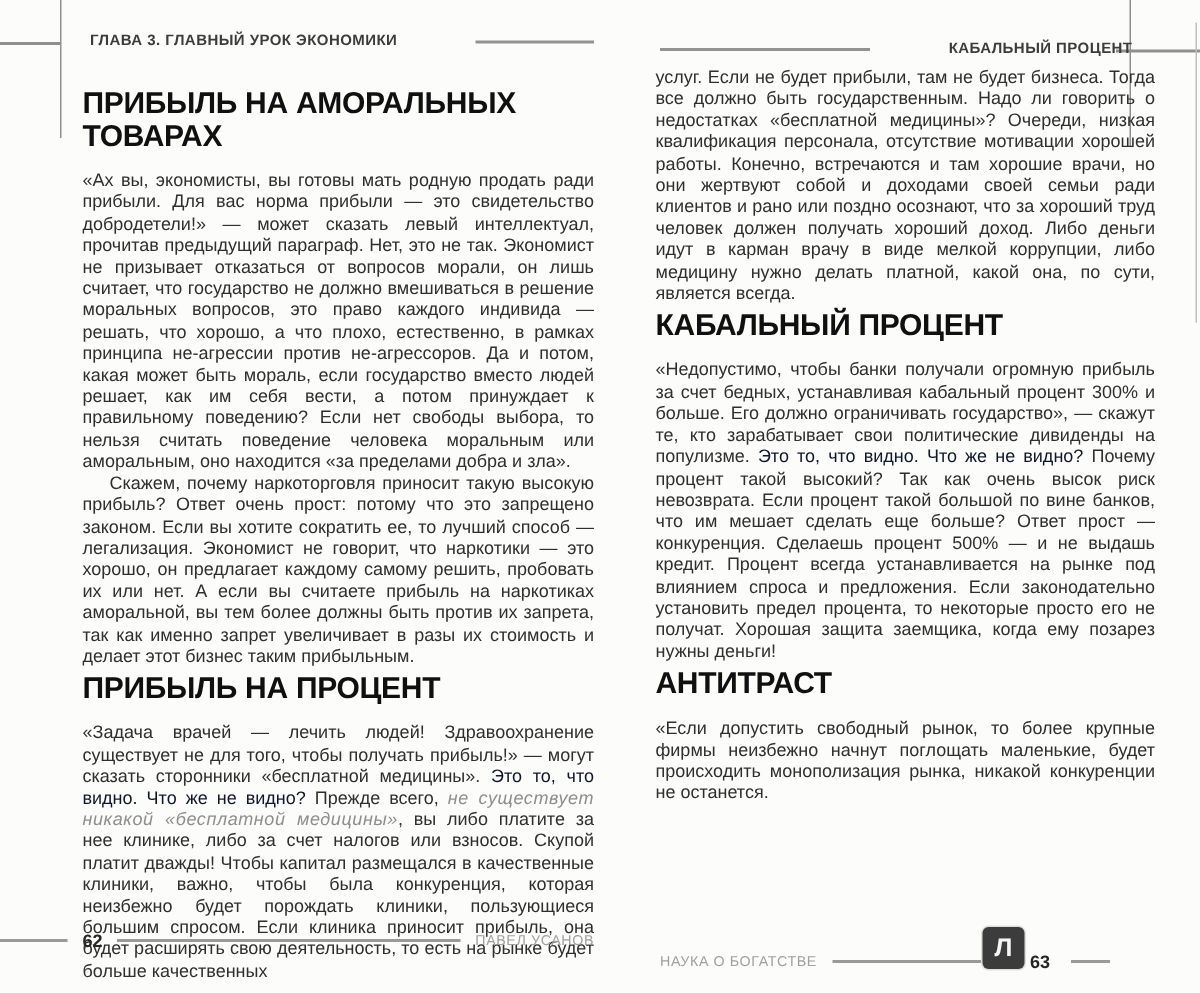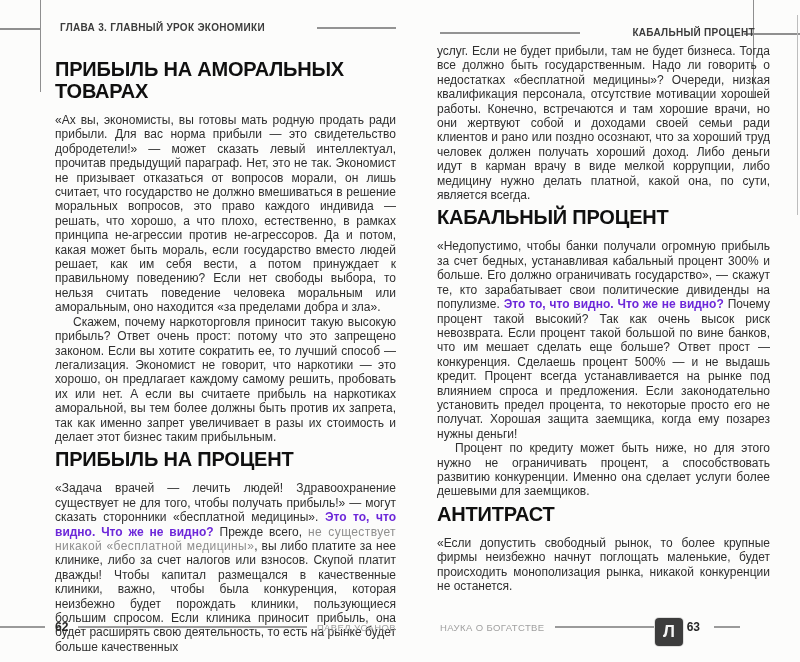--- a/index.html
+++ b/index.html
@@ -40,30 +40,30 @@
     letter-spacing:-0.2px; margin:4px 0 11px 0; line-height:1.1;
   }
   #left-col .section-heading:first-child { margin-top:6px; }
 
   .body-para {
     font-size:12px; line-height:14.4px; text-align:justify;
     margin:0; color:#2f2f2f;
   }
   .body-para.indent { text-indent:18px; }
   .seg-normal {}
-  .seg-bold { font-weight:bold; color:#6d28d9; }
-  .seg-gray { color:#8e8e8e; letter-spacing:0.4px; }
+  .seg-bold { font-weight:normal; color:#0f172a; }
+  .seg-gray { color:#8e8e8e; letter-spacing:0.4px;font-style:italic; }
 
   
   .footer {
     position:absolute; display:flex; align-items:center;
     font-size:9.5px; white-space:nowrap;
   }
   #footer-left  { left:0;    top:620px; width:396px; }
-  #footer-right { left:440px; top:620px; width:300px; }
+  #footer-right { left:440px; top:634px; width:300px; }
   .foot-rule { height:2px; background:#9a9a9a; }
   .foot-rule.flex { flex:1 1 auto; }
   .page-number { font-weight:bold; font-size:12px; color:#262626; }
   .footer-muted { color:#a0a0a0; letter-spacing:0.4px; font-size:9.5px; }
   #footer-left .foot-rule.start { width:45px; margin-right:10px; }
   #footer-left .page-number { margin-right:10px; }
   #footer-left .foot-rule.flex { margin-right:10px; }
   #footer-right .footer-muted { margin-right:10px; }
   #footer-right .foot-rule.flex { margin-right:10px; }
   #footer-right .page-number { margin-right:14px;margin-left:23px; }
@@ -102,21 +102,20 @@
       <h2 class="section-heading">ПРИБЫЛЬ НА АМОРАЛЬНЫХ ТОВАРАХ</h2>
       <p class="body-para"><span class="seg-normal">«Ах вы, экономисты, вы готовы мать родную продать ради прибыли. Для вас норма прибыли — это свидетельство добродетели!» — может сказать левый интеллектуал, прочитав предыдущий параграф. Нет, это не так. Экономист не призывает отказаться от вопросов морали, он лишь считает, что государство не должно вмешиваться в решение моральных вопросов, это право каждого индивида — решать, что хорошо, а что плохо, естественно, в рамках принципа не-агрессии против не-агрессоров. Да и потом, какая может быть мораль, если государство вместо людей решает, как им себя вести, а потом принуждает к правильному поведению? Если нет свободы выбора, то нельзя считать поведение человека моральным или аморальным, оно находится «за пределами добра и зла».</span></p>
       <p class="body-para indent"><span class="seg-normal">Скажем, почему наркоторговля приносит такую высокую прибыль? Ответ очень прост: потому что это запрещено законом. Если вы хотите сократить ее, то лучший способ — легализация. Экономист не говорит, что наркотики — это хорошо, он предлагает каждому самому решить, пробовать их или нет. А если вы считаете прибыль на наркотиках аморальной, вы тем более должны быть против их запрета, так как именно запрет увеличивает в разы их стоимость и делает этот бизнес таким прибыльным.</span></p>
       <h2 class="section-heading">ПРИБЫЛЬ НА ПРОЦЕНТ</h2>
       <p class="body-para"><span class="seg-normal">«Задача врачей — лечить людей! Здравоохранение существует не для того, чтобы получать прибыль!» — могут сказать сторонники «бесплатной медицины». </span><span class="seg-bold">Это то, что видно. Что же не видно?</span><span class="seg-normal"> Прежде всего, </span><span class="seg-gray">не существует никакой «бесплатной медицины»</span><span class="seg-normal">, вы либо платите за нее клинике, либо за счет налогов или взносов. Скупой платит дважды! Чтобы капитал размещался в качественные клиники, важно, чтобы была конкуренция, которая неизбежно будет порождать клиники, пользующиеся большим спросом. Если клиника приносит прибыль, она будет расширять свою деятельность, то есть на рынке будет больше качественных</span></p>
     </div>
   <div class="page-col" id="right-col">
       <p class="body-para"><span class="seg-normal">услуг. Если не будет прибыли, там не будет бизнеса. Тогда все должно быть государственным. Надо ли говорить о недостатках «бесплатной медицины»? Очереди, низкая квалификация персонала, отсутствие мотивации хорошей работы. Конечно, встречаются и там хорошие врачи, но они жертвуют собой и доходами своей семьи ради клиентов и рано или поздно осознают, что за хороший труд человек должен получать хороший доход. Либо деньги идут в карман врачу в виде мелкой коррупции, либо медицину нужно делать платной, какой она, по сути, является всегда.</span></p>
       <h2 class="section-heading">КАБАЛЬНЫЙ ПРОЦЕНТ</h2>
       <p class="body-para"><span class="seg-normal">«Недопустимо, чтобы банки получали огромную прибыль за счет бедных, устанавливая кабальный процент 300% и больше. Его должно ограничивать государство», — скажут те, кто зарабатывает свои политические дивиденды на популизме. </span><span class="seg-bold">Это то, что видно. Что же не видно?</span><span class="seg-normal"> Почему процент такой высокий? Так как очень высок риск невозврата. Если процент такой большой по вине банков, что им мешает сделать еще больше? Ответ прост — конкуренция. Сделаешь процент 500% — и не выдашь кредит. Процент всегда устанавливается на рынке под влиянием спроса и предложения. Если законодательно установить предел процента, то некоторые просто его не получат. Хорошая защита заемщика, когда ему позарез нужны деньги!</span></p>
-      <p class="body-para indent"><span class="seg-normal">Процент по кредиту может быть ниже, но для этого нужно не ограничивать процент, а способствовать развитию конкуренции. Именно она сделает услуги более дешевыми для заемщиков.</span></p>
       <h2 class="section-heading">АНТИТРАСТ</h2>
       <p class="body-para"><span class="seg-normal">«Если допустить свободный рынок, то более крупные фирмы неизбежно начнут поглощать маленькие, будет происходить монополизация рынка, никакой конкуренции не останется.</span></p>
     </div>
 
   <div class="footer" id="footer-left">
     <span class="foot-rule start"></span>
     <span class="page-number">62</span>
     <span class="foot-rule flex"></span>
     <span class="footer-muted">ПАВЕЛ УСАНОВ</span>
   </div>

